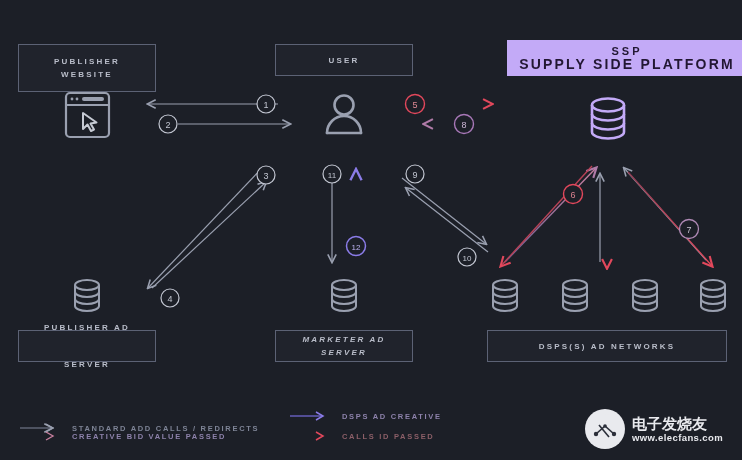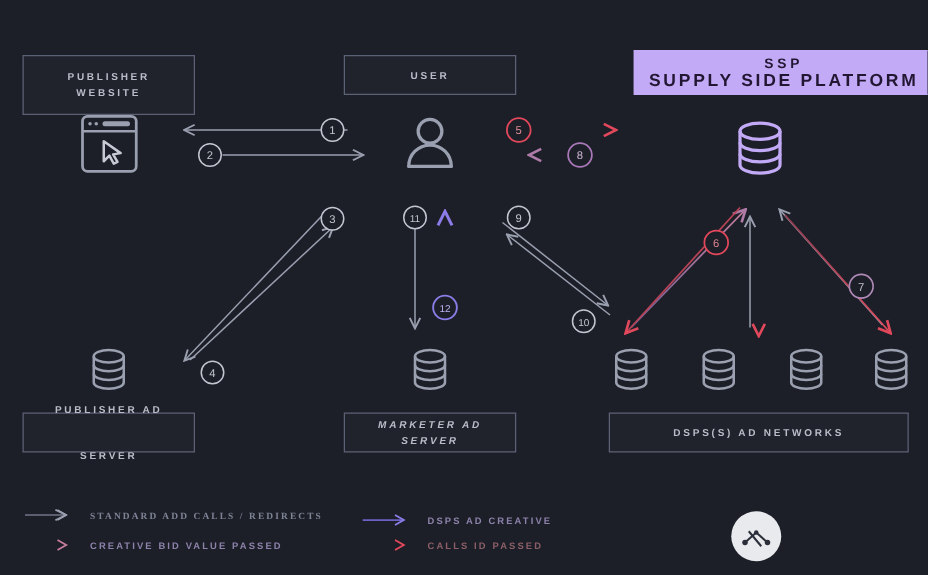--- a/index.html
+++ b/index.html
@@ -322,21 +322,21 @@
       <text x="332" y="177.5" text-anchor="middle" font-family="Liberation Sans, sans-serif" font-size="8" fill="#c2c6d1">11</text>
     </g>
     <g>
       <circle cx="356" cy="246" r="9.5" fill="#1c1f27" stroke="#8b7ce8" stroke-width="1.5"></circle>
       <text x="356" y="249.5" text-anchor="middle" font-family="Liberation Sans, sans-serif" font-size="8" fill="#bdb3f2">12</text>
     </g>
   </svg>
 
   <div class="legend">
 
-    <div class="lg-row" style="left:0px;top:2px;font-family:Liberation Serif, serif;">
+    <div class="lg-row" style="left:0px;top:18px;">
       <svg width="40" height="12">
         <line x1="0" y1="6" x2="32" y2="6" stroke="#6f7587" stroke-width="1.2" marker-end="url(#ah-grey)"></line>
         <path d="M26,2 L33,6 L26,10" fill="none" stroke="#9aa0b0" stroke-width="1.3"></path>
       </svg>
       <span class="lg-txt">STANDARD ADD CALLS / REDIRECTS</span>
     </div>
 
     <div class="lg-row" style="left:0px;top:26px;">
       <svg width="40" height="12">
         <line x1="0" y1="6" x2="32" y2="6" stroke="url(#g-bid-diag)" stroke-width="1.3"></line>
@@ -370,15 +370,19 @@
         <g stroke="#2b2f3a" stroke-width="1.6" fill="none">
           <line x1="11" y1="25" x2="20" y2="17"></line>
           <line x1="20" y1="17" x2="29" y2="25"></line>
           <line x1="14" y1="16" x2="24" y2="28"></line>
         </g>
         <circle cx="11" cy="25" r="2.2" fill="#2b2f3a"></circle>
         <circle cx="29" cy="25" r="2.2" fill="#2b2f3a"></circle>
         <circle cx="20" cy="17" r="1.8" fill="#2b2f3a"></circle>
       </svg>
     </div>
+    <div class="wm-text">
+      <span class="wm-cn">电子发烧友</span>
+      <span class="wm-url">www.elecfans.com</span>
+    </div>
   </div>
 
 </div>
 
 </body></html>

